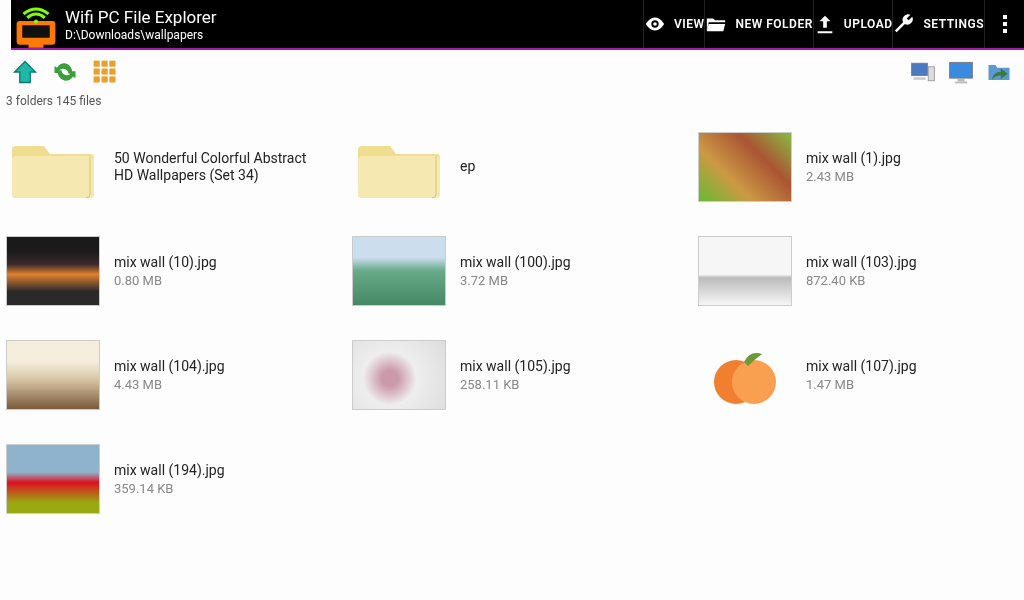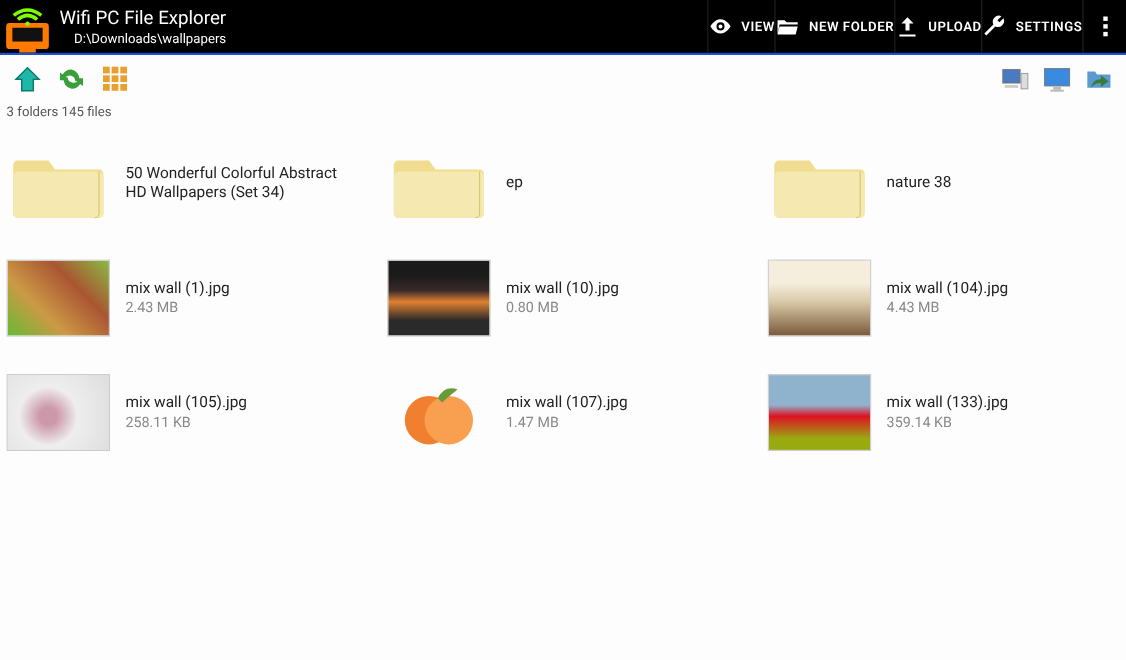--- a/index.html
+++ b/index.html
@@ -5,28 +5,29 @@
   * { box-sizing: border-box; margin: 0; padding: 0; }
   body { font-family: Roboto, Arial, sans-serif; width: 1024px; height: 600px; background: #fdfdfd; overflow: hidden; }
   
   
   .header {
     background: #000;
     height: 50px;
     display: flex;
     align-items: center;
     color: #fff;
-    border-bottom: 2px solid #1d4ed8;
+    border-bottom: 2px solid #a21caf;
+    margin-left: 11px;
   }
   .app-icon {
     width: 50px; height: 50px; display: flex; align-items: center; justify-content: center;
   }
   .app-title-block { display: flex; flex-direction: column; justify-content: center; margin-left: 4px; flex: 0 0 auto; }
   .app-title { font-size: 17px; color: #fff; }
-  .app-path { font-size: 12px; color: #fff; margin-top: 1px; text-align: right; }
+  .app-path { font-size: 12px; color: #fff; margin-top: 1px; }
   .header-spacer { flex: 1; }
   .header-actions { display: flex; align-items: center; height: 100%; }
   .header-action {
     display: flex; align-items: center; gap: 8px;
     padding: 0 0; height: 100%;
     cursor: pointer; font-size: 12px; font-weight: 600; letter-spacing: 0.5px;
     border-left: 1px solid #222;
   }
   .header-action svg { width: 22px; height: 22px; fill: #fff; }
   .menu-dots { width: 40px; display: flex; flex-direction: column; align-items: center; justify-content: center; gap: 3px; height: 100%; cursor: pointer; border-left: 1px solid #222;}
@@ -203,43 +204,45 @@
           <path d="M6 14h28l6 8h40a4 4 0 014 4v36a4 4 0 01-4 4H6a4 4 0 01-4-4V18a4 4 0 014-4z" fill="#f0dd8f"></path>
           <path d="M6 24h74a4 4 0 014 4v34a4 4 0 01-4 4H6a4 4 0 01-4-4V28a4 4 0 014-4z" fill="#f5e8b0"></path>
           <path d="M80 24v38a4 4 0 01-4 4" stroke="#d8c56a" fill="none"></path>
         </svg>
       </div>
       <div class="item-text">
         <div class="item-title">ep</div>
       </div>
     </div>
     <div class="item">
-      <div class="thumb folder">
-        <svg viewBox="0 0 86 70">
-          <path d="M6 14h28l6 8h40a4 4 0 014 4v36a4 4 0 01-4 4H6a4 4 0 01-4-4V18a4 4 0 014-4z" fill="#f0dd8f"></path>
-          <path d="M6 24h74a4 4 0 014 4v34a4 4 0 01-4 4H6a4 4 0 01-4-4V28a4 4 0 014-4z" fill="#f5e8b0"></path>
-          <path d="M80 24v38a4 4 0 01-4 4" stroke="#d8c56a" fill="none"></path>
-        </svg>
-      </div>
-      <div class="item-text">
-        <div class="item-title">nature 38</div>
-      </div>
-    </div>
-    <div class="item">
       <div class="thumb th-pebbles"></div>
       <div class="item-text">
         <div class="item-title">mix wall (1).jpg</div>
         <div class="item-sub">2.43 MB</div>
       </div>
     </div>
     <div class="item">
       <div class="thumb th-car"></div>
       <div class="item-text">
         <div class="item-title">mix wall (10).jpg</div>
         <div class="item-sub">0.80 MB</div>
+      </div>
+    </div>
+    <div class="item">
+      <div class="thumb th-lake"></div>
+      <div class="item-text">
+        <div class="item-title">mix wall (100).jpg</div>
+        <div class="item-sub">3.72 MB</div>
+      </div>
+    </div>
+    <div class="item">
+      <div class="thumb th-whitecar"></div>
+      <div class="item-text">
+        <div class="item-title">mix wall (103).jpg</div>
+        <div class="item-sub">872.40 KB</div>
       </div>
     </div>
     <div class="item">
       <div class="thumb th-room"></div>
       <div class="item-text">
         <div class="item-title">mix wall (104).jpg</div>
         <div class="item-sub">4.43 MB</div>
       </div>
     </div>
     <div class="item">
@@ -258,17 +261,17 @@
         </svg>
       </div>
       <div class="item-text">
         <div class="item-title">mix wall (107).jpg</div>
         <div class="item-sub">1.47 MB</div>
       </div>
     </div>
     <div class="item">
       <div class="thumb th-redcar"></div>
       <div class="item-text">
-        <div class="item-title">mix wall (133).jpg</div>
+        <div class="item-title">mix wall (194).jpg</div>
         <div class="item-sub">359.14 KB</div>
       </div>
     </div>
   </div>
 
 </body></html>

